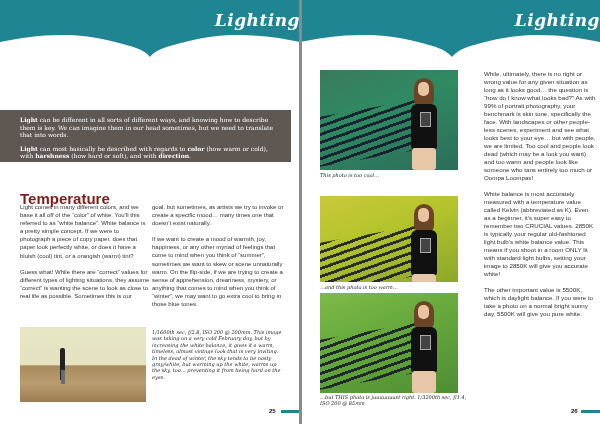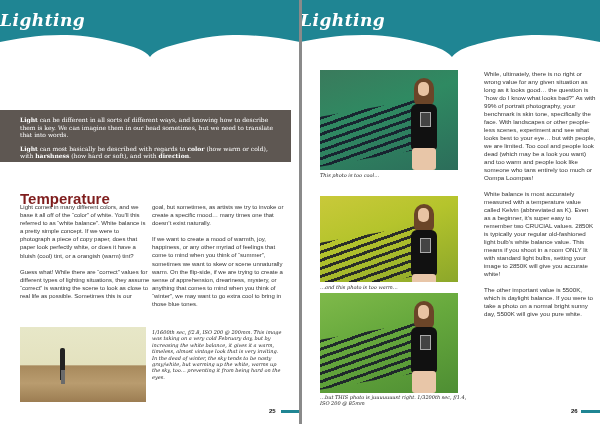--- a/index.html
+++ b/index.html
@@ -3,21 +3,21 @@
 <meta charset="utf-8">
 <style>
   html,body{margin:0;padding:0;}
   body{width:600px;height:424px;position:relative;overflow:hidden;background:#fff;font-family:"Liberation Sans",sans-serif;color:#333;}
   .page{position:absolute;top:0;height:424px;width:300px;background:#fff;overflow:hidden;}
   .page.left{left:0;}
   .page.right{left:300px;}
   .gutter{position:absolute;left:299px;top:0;width:3px;height:424px;background:#8a8a8a;}
   .banner{position:absolute;left:0;top:0;width:300px;height:60px;}
   .banner svg{position:absolute;left:0;top:0;}
-  .banner-title{position:absolute;left:0;top:10px;width:300px;text-align:left;color:#fff;font-family:"DejaVu Serif",serif;font-style:italic;font-weight:bold;font-size:17px;letter-spacing:0.5px;}
+  .banner-title{position:absolute;left:0;top:10px;width:300px;text-align:right;color:#fff;font-family:"DejaVu Serif",serif;font-style:italic;font-weight:bold;font-size:17px;letter-spacing:0.5px;}
   .headline{position:absolute;left:20px;top:66px;width:270px;color:#2a95a6;font-size:17.5px;line-height:19px;font-weight:normal;}
   .intro-box{position:absolute;left:0;top:110px;width:291px;height:52px;background:#5e5752;color:#fff;font-family:"DejaVu Serif",serif;font-size:6px;line-height:7.6px;padding:0 8px 0 20px;box-sizing:border-box;}
   .intro-box p{margin:6px 0 0 0;}
   .intro-box b{font-weight:bold;}
   .section-title{position:absolute;left:20px;top:178px;color:#7f1d1d;font-size:15px;}
   .col{position:absolute;font-size:6px;line-height:8.1px;color:#333;}
   .col p{margin:0 0 8px 0;}
   .col1{left:20px;top:203px;width:130px;}
   .col2{left:152px;top:203px;width:132px;}
   .photo-field{position:absolute;left:20px;top:327px;width:126px;height:75px;background:linear-gradient(to bottom,#e7e7c8 0%,#e4e2bf 50%,#a88a5d 52%,#b99c6f 75%,#9c7d52 100%);}

